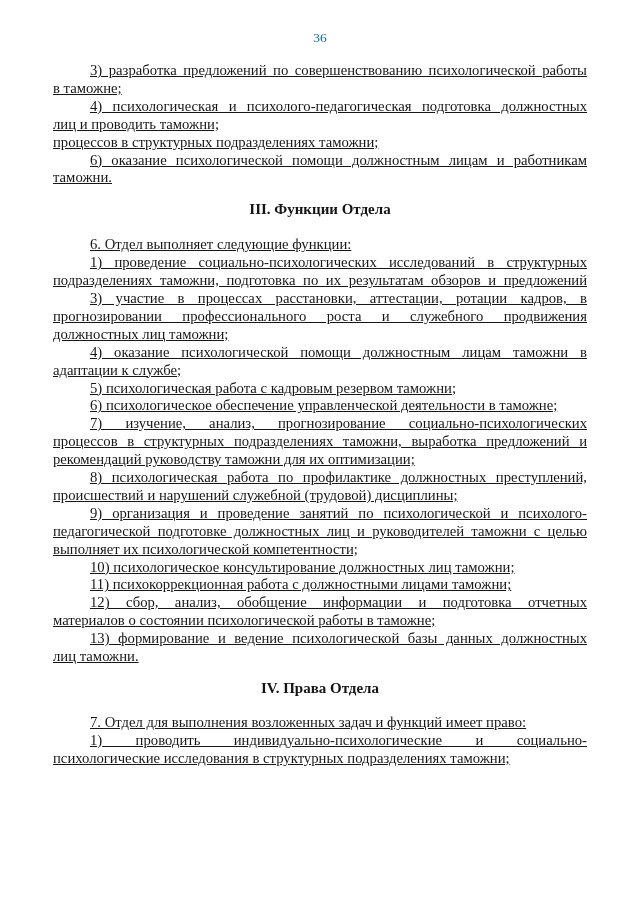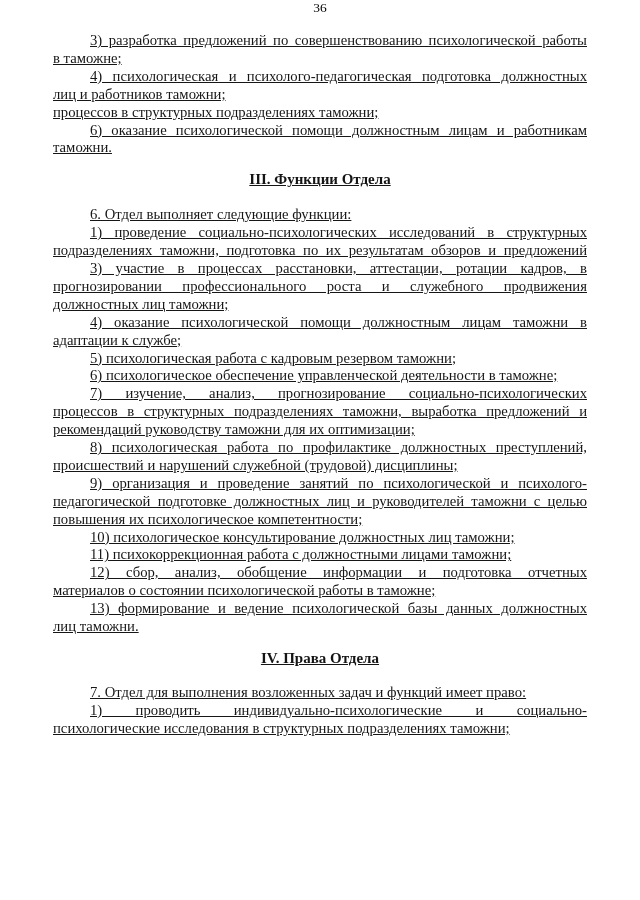--- a/index.html
+++ b/index.html
@@ -16,24 +16,25 @@
   }
   .sheet {
     position: absolute;
     inset: 0;
     padding: 0 53px;
     box-sizing: border-box;
     background: #ffffff;
     color: #1a1a1a;
   }
   .page-number {
+    margin-top: 30px;
     text-align: center;
     font-size: 13.5px;
     line-height: 15px;
-    color: #000000;
+    color: #0369a1;
   }
   .content {
     margin-top: 17px;
     font-size: 14.7px;
     line-height: 17.9px;
     color: #161616;
   }
   .para {
     margin: 0;
     text-decoration: underline;
@@ -49,39 +50,38 @@
   .line.last {
     text-align-last: left;
   }
   .heading {
     text-align: center;
     font-weight: 700;
     font-size: 15px;
     line-height: 17.9px;
     margin: 14px 0 17px 0;
     color: #141414;
-    text-decoration: underline;
   }
   .heading[data-name="section-iv-heading"] {
     margin-bottom: 16px;
   }
 </style>
 </head>
 <body>
 
 <div class="sheet" data-name="document-page">
   <div class="page-number" data-name="page-number">36</div>
   <div class="content" id="doc-content" data-name="document-body">
       <div class="para" data-name="paragraph">
         <div class="line first" data-name="text-line">3) разработка предложений по совершенствованию психологической работы</div>
         <div class="line last" data-name="text-line">в таможне;</div>
       </div>
       <div class="para" data-name="paragraph">
         <div class="line first" data-name="text-line">4) психологическая и психолого-педагогическая подготовка должностных</div>
-        <div class="line last" data-name="text-line">лиц и работников таможни;</div>
+        <div class="line last" data-name="text-line">лиц и проводить таможни;</div>
       </div>
       <div class="para" data-name="paragraph">
         <div class="line last" data-name="text-line">процессов в структурных подразделениях таможни;</div>
       </div>
       <div class="para" data-name="paragraph">
         <div class="line first" data-name="text-line">6) оказание психологической помощи должностным лицам и работникам</div>
         <div class="line last" data-name="text-line">таможни.</div>
       </div>
       <div class="heading" data-name="section-iii-heading">III. Функции Отдела</div>
       <div class="para" data-name="paragraph">
@@ -111,21 +111,21 @@
         <div class="line" data-name="text-line">процессов в структурных подразделениях таможни, выработка предложений и</div>
         <div class="line last" data-name="text-line">рекомендаций руководству таможни для их оптимизации;</div>
       </div>
       <div class="para" data-name="paragraph">
         <div class="line first" data-name="text-line">8) психологическая работа по профилактике должностных преступлений,</div>
         <div class="line last" data-name="text-line">происшествий и нарушений служебной (трудовой) дисциплины;</div>
       </div>
       <div class="para" data-name="paragraph">
         <div class="line first" data-name="text-line">9) организация и проведение занятий по психологической и психолого-</div>
         <div class="line" data-name="text-line">педагогической подготовке должностных лиц и руководителей таможни с целью</div>
-        <div class="line last" data-name="text-line">повышения их психологическое компетентности;</div>
+        <div class="line last" data-name="text-line">выполняет их психологической компетентности;</div>
       </div>
       <div class="para" data-name="paragraph">
         <div class="line first last" data-name="text-line">10) психологическое консультирование должностных лиц таможни;</div>
       </div>
       <div class="para" data-name="paragraph">
         <div class="line first last" data-name="text-line">11) психокоррекционная работа с должностными лицами таможни;</div>
       </div>
       <div class="para" data-name="paragraph">
         <div class="line first" data-name="text-line">12) сбор, анализ, обобщение информации и подготовка отчетных</div>
         <div class="line last" data-name="text-line">материалов о состоянии психологической работы в таможне;</div>

